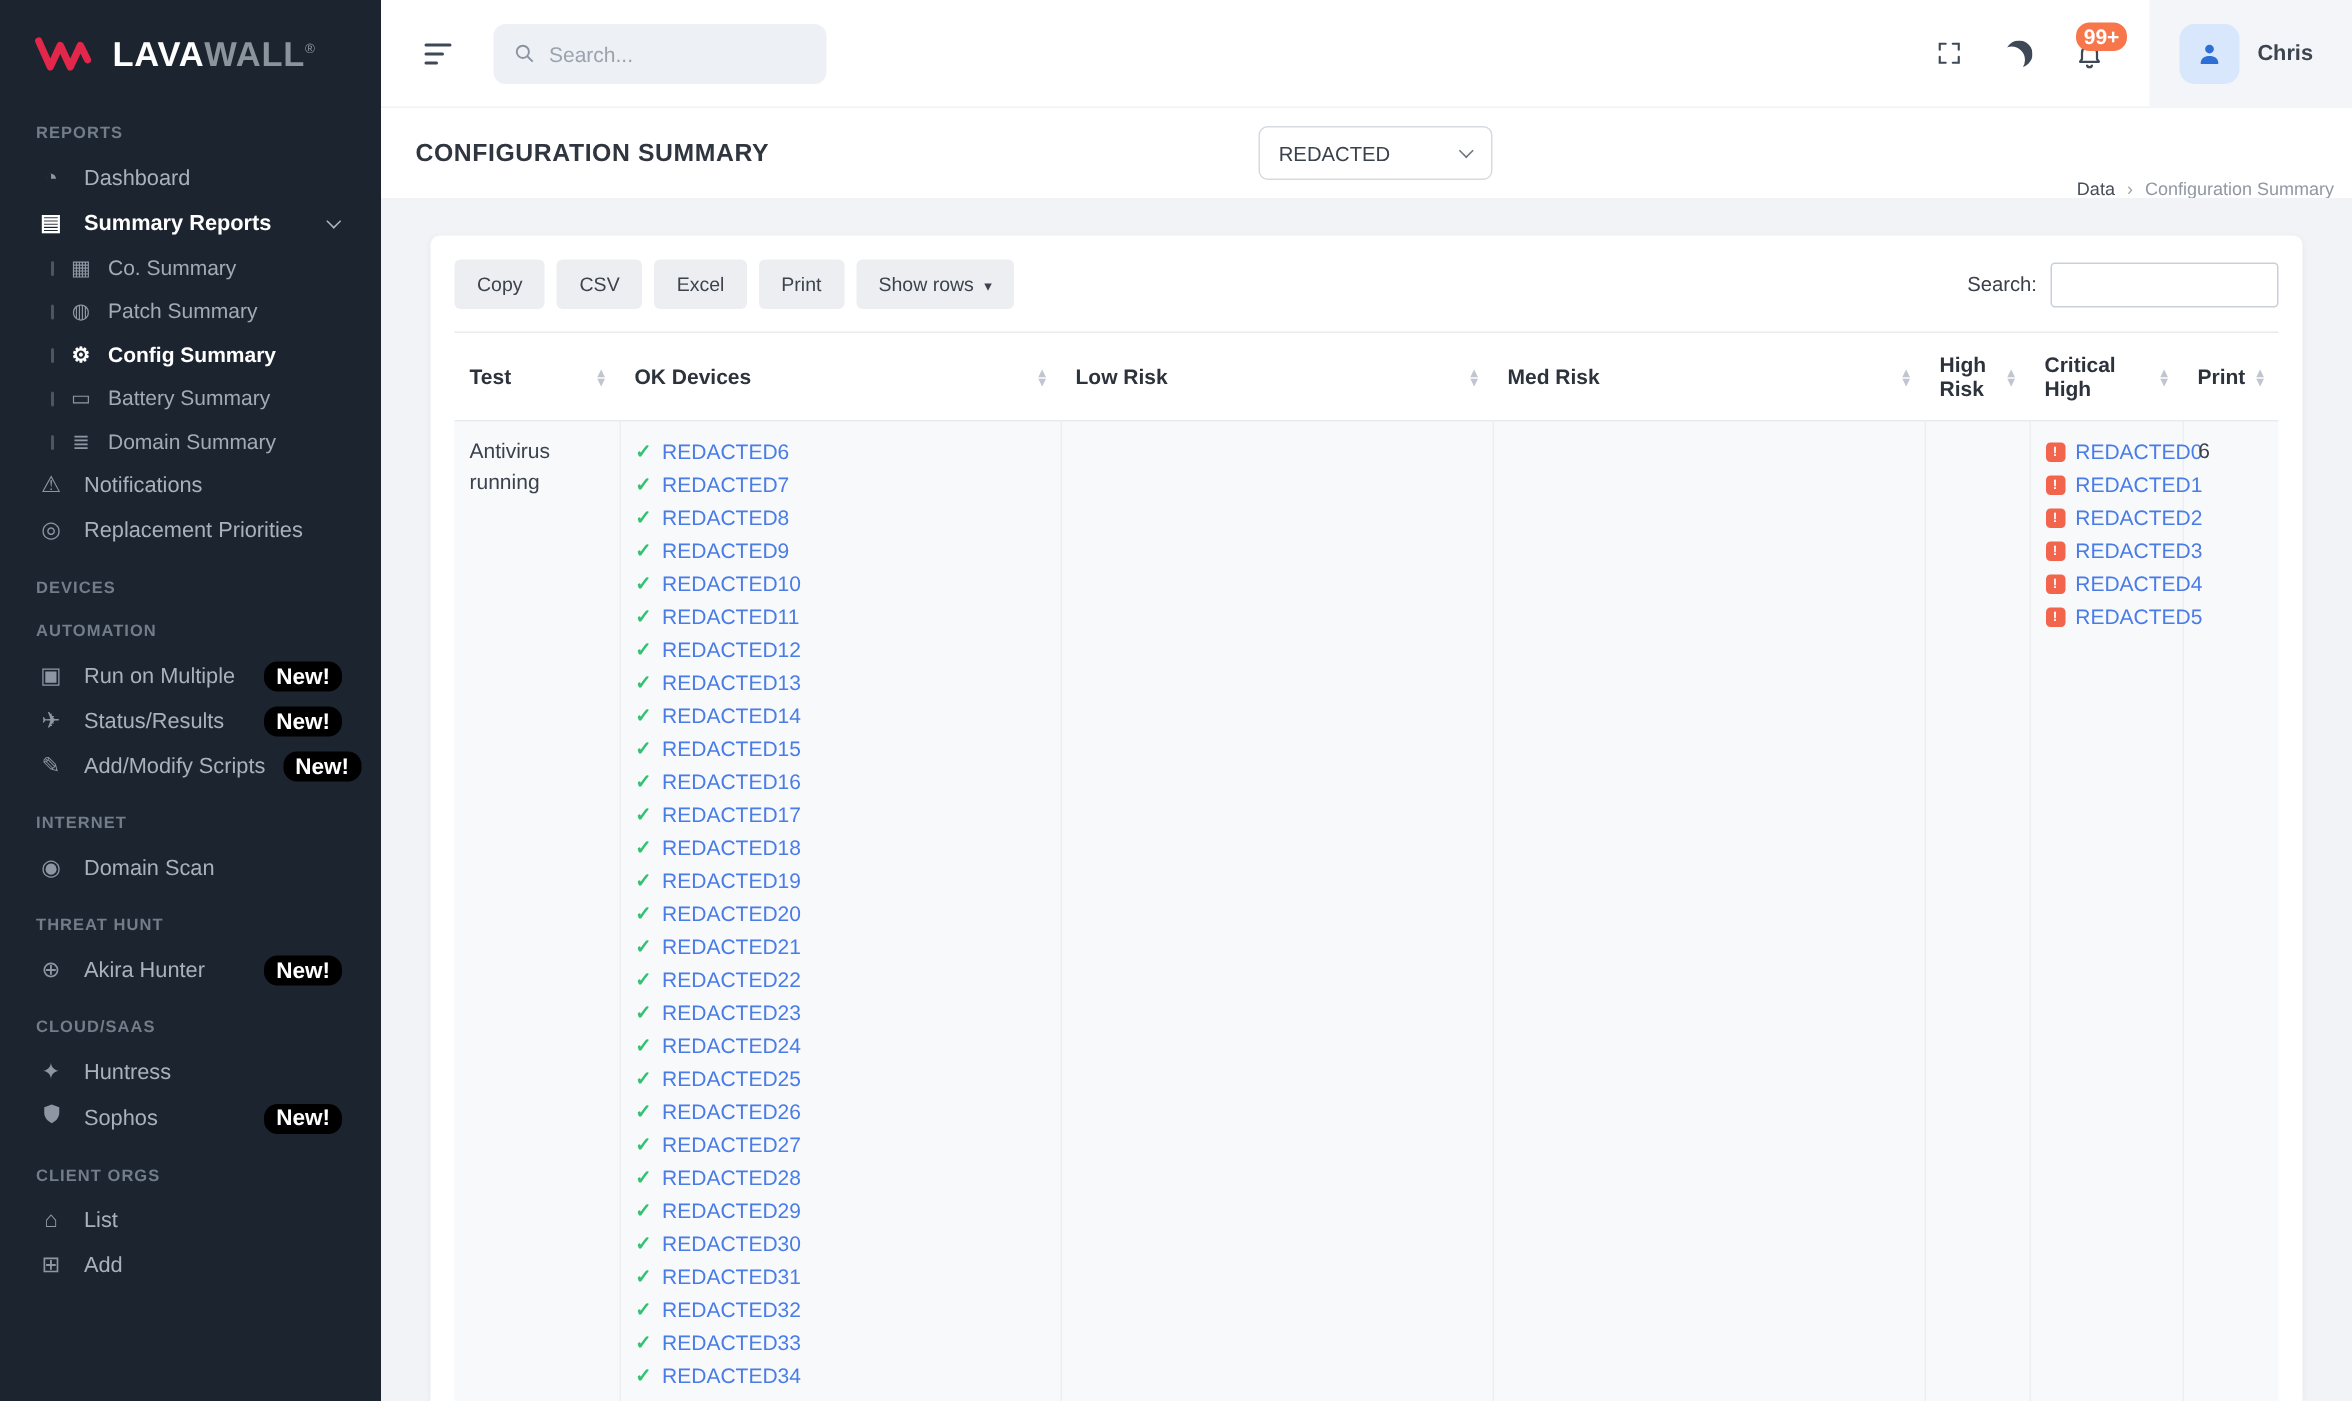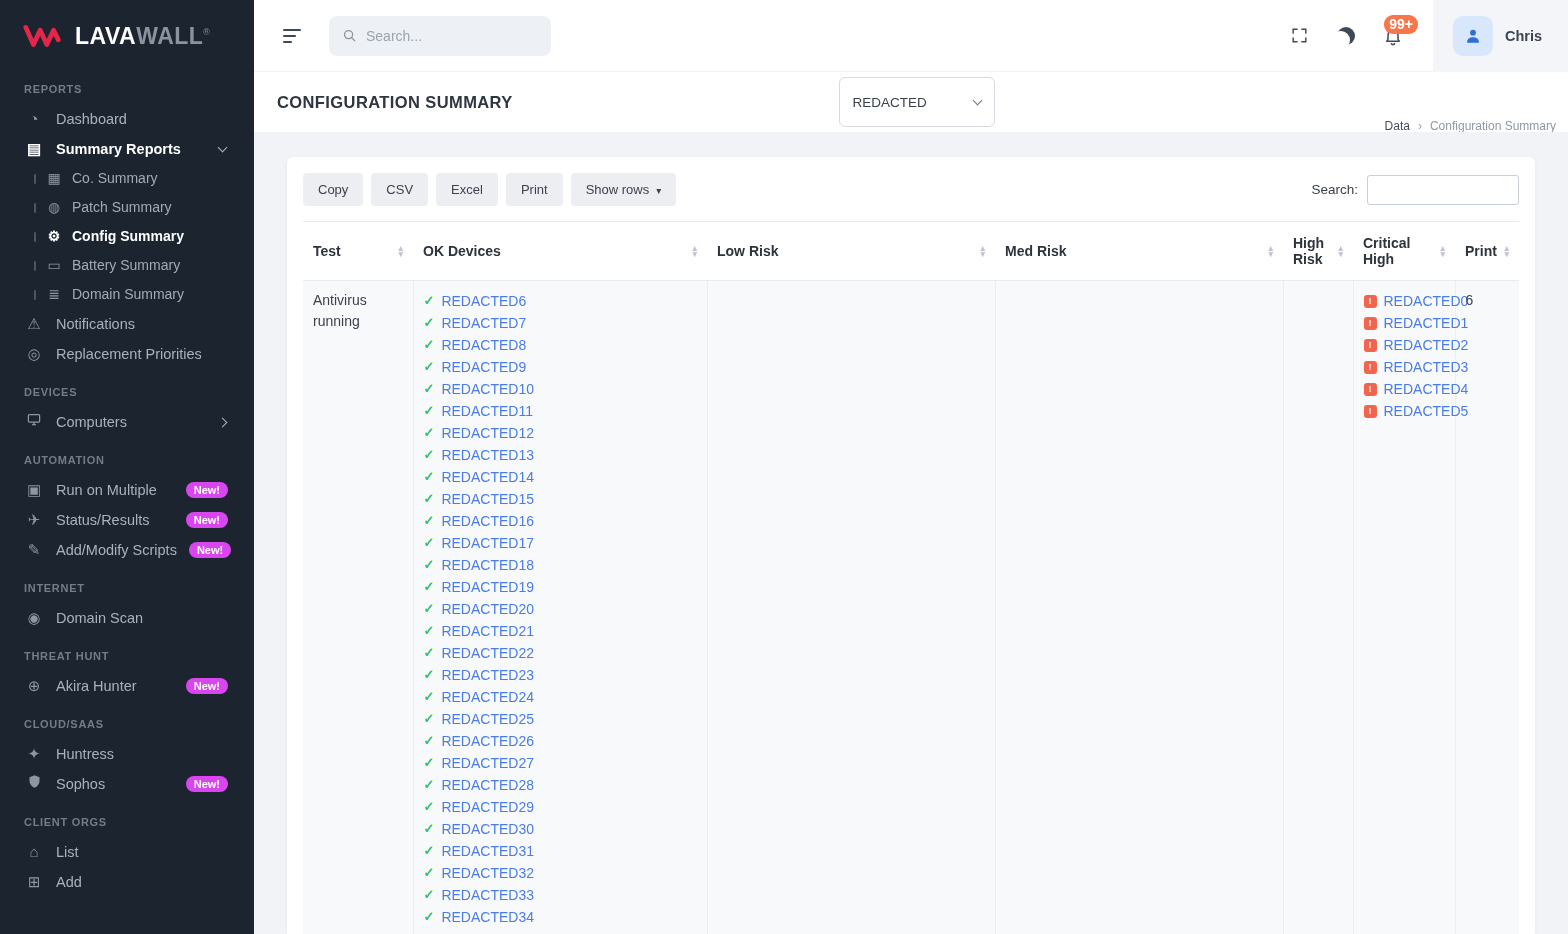--- a/index.html
+++ b/index.html
@@ -37,22 +37,22 @@
     color:#a2abb5; cursor:pointer; white-space:nowrap;
   }
   .child .dash { width:2px; height:10px; background:#4d5562; border-radius:1px; flex:0 0 2px; }
   .child .ico { width:18px; text-align:center; font-size:14px; color:#8d96a2; flex:0 0 18px; font-style:normal; }
   .child.active { color:#fff; font-weight:700; }
   .child.active .ico { color:#fff; }
   .chev { width:7px; height:7px; border-right:1.8px solid #aeb6bf; border-bottom:1.8px solid #aeb6bf; flex:0 0 7px; }
   .chev.down { transform:rotate(45deg); margin-left:auto; margin-right:12px; margin-top:-3px; }
   .chev.right { transform:rotate(-45deg); margin-left:auto; margin-right:12px; }
   .badge-new {
-    margin-left:auto; margin-right:10px; background:#d946ef; color:#fff;
-    font-size:11px; font-weight:700; padding:2.5px 8px; border-radius:9px; line-height:1;
+    margin-left:auto; margin-right:10px; background:#000000; color:#fff;
+    font-size:15px; font-weight:700; padding:2.5px 8px; border-radius:9px; line-height:1;
   }
   .shield-svg { width:15px; height:15px; fill:#8d96a2; }
 
   
   .main { flex:1; display:flex; flex-direction:column; overflow:hidden; }
 
   .topbar {
     flex:0 0 72px; height:72px; background:#fff;
     display:flex; align-items:center; padding-left:29px;
     border-bottom:1px solid #f1f2f5;
@@ -89,21 +89,21 @@
   
   .pagehead {
     flex:0 0 60px; height:60px; background:#fff;
     display:flex; align-items:center; padding:0 12px 0 23px;
     box-shadow:0 2px 3px rgba(30,40,60,.04);
     justify-content:center;
   }
   .ph-left { flex:1; }
   .page-title { font-size:16.5px; font-weight:700; letter-spacing:.4px; color:#2f3640; }
   .org-select {
-    flex:0 0 156px; height:50px; border:1px solid #d6dae1; border-radius:6px; background:#fff;
+    flex:0 0 156px; height:36px; border:1px solid #d6dae1; border-radius:6px; background:#fff;
     display:flex; align-items:center; justify-content:space-between; padding:0 13px;
     font-size:13.5px; color:#3a424d; cursor:pointer;
   }
   .org-select .chev { border-color:#6b7480; }
   .org-select .chev.down { margin:-3px 0 0 8px; }
   .ph-right { flex:1; display:flex; justify-content:flex-end; align-items:center; gap:8px; font-size:12px;margin-top:48px; }
   .bc-parent { color:#454d59; cursor:pointer; }
   .bc-sep { color:#9aa2ad; }
   .bc-current { color:#8f98a3; }
 
@@ -200,30 +200,20 @@
   <div class="item">
     <i class="ico">⚠</i>
     <span>Notifications</span>
   </div>
   <div class="item">
     <i class="ico">◎</i>
     <span>Replacement Priorities</span>
   </div>
 
   <div class="sec-label">DEVICES</div>
-  <div class="item">
-    <i class="ico">
-      <svg width="16" height="15" viewBox="0 0 24 24" fill="none" stroke="#8d96a2" stroke-width="2">
-          <rect x="3" y="4" width="18" height="12" rx="1.5"></rect>
-          <path d="M9 20h6M12 16v4"></path>
-        </svg>
-    </i>
-    <span>Computers</span>
-    <span class="chev right"></span>
-  </div>
 
   <div class="sec-label">AUTOMATION</div>
   <div class="item">
     <i class="ico">▣</i>
     <span>Run on Multiple</span>
     <span class="badge-new">New!</span>
   </div>
   <div class="item">
     <i class="ico">✈</i>
     <span>Status/Results</span>

